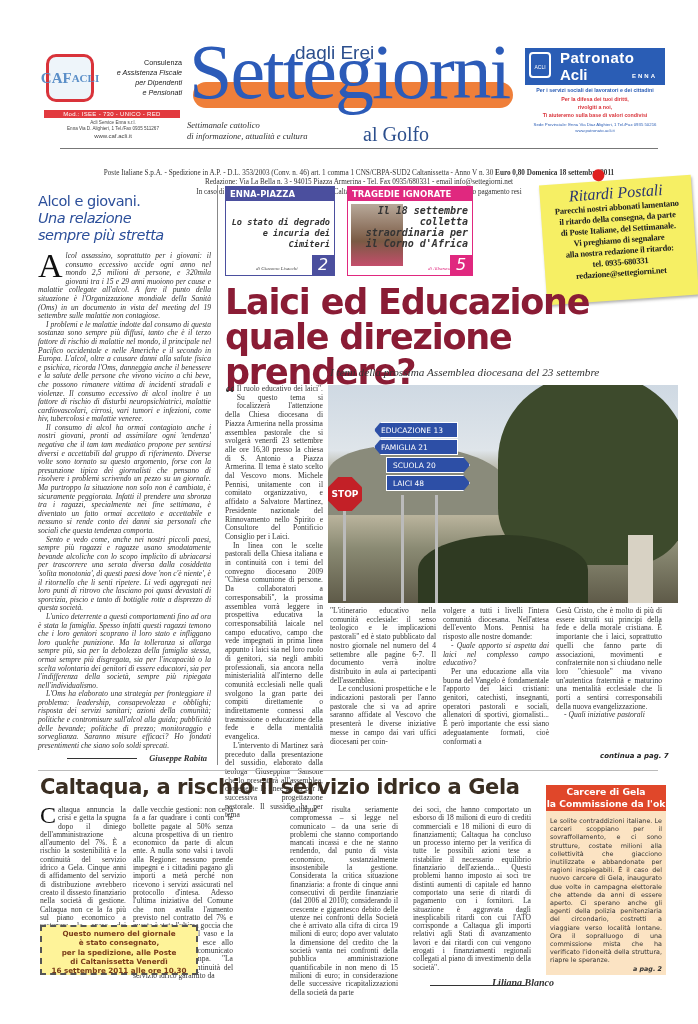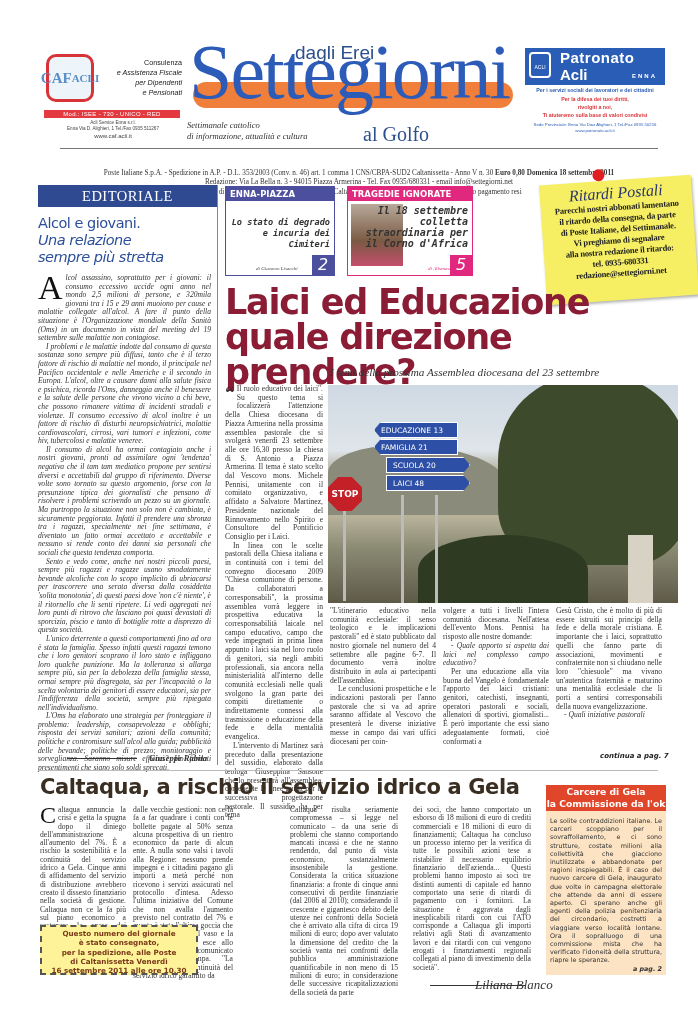--- a/index.html
+++ b/index.html
@@ -122,21 +122,20 @@
   <div class="pat-line" style="top:79px;color:#2a5db5;font-size:4.3px;font-weight:normal">www.patronato.acli.it</div>
 </div>
 
 <div id="info" class="abs">
   <div><span>Poste Italiane S.p.A. - Spedizione in A.P. - D.L. 353/2003 (Conv. n. 46) art. 1 comma 1 CNS/CBPA-SUD2 Caltanissetta - Anno V n. 30</span> <span class="r">Euro 0,80 Domenica 18 settembre 2011</span></div>
   <div>Redazione: Via La Bella n. 3 - 94015 Piazza Armerina - Tel. Fax 0935/680331 - email info@settegiorni.net</div>
   <div>In caso di mancato recapito inviare al C.P.O. di Caltanissetta per la restituzione al mittente previo pagamento resi</div>
 </div>
 
 <div id="edit" class="abs">
-  <div class="edit-head">EDITORIALE</div>
   <div class="edit-title">
     <div>Alcol e giovani.</div>
     <div class="it">Una relazione</div>
     <div class="it">sempre più stretta</div>
   </div>
   <div class="body-it">
     <p style="text-indent:0"><span class="dropcap">A</span><span>lcol assassino, soprattutto per i giovani: il consumo eccessivo uccide ogni anno nel mondo 2,5 milioni di persone, e 320mila giovani tra i 15 e 29 anni muoiono per cause e malattie collegate all'alcol. A fare il punto della situazione è l'Organizzazione mondiale della Sanità (Oms) in un documento in vista del meeting del 19 settembre sulle malattie non contagiose.</span></p>
     <p>I problemi e le malattie indotte dal consumo di questa sostanza sono sempre più diffusi, tanto che è il terzo fattore di rischio di malattie nel mondo, il principale nel Pacifico occidentale e nelle Americhe e il secondo in Europa. L'alcol, oltre a causare danni alla salute fisica e psichica, ricorda l'Oms, danneggia anche il benessere e la salute delle persone che vivono vicino a chi beve, che possono rimanere vittima di incidenti stradali e violenze. Il consumo eccessivo di alcol inoltre è un fattore di rischio di disturbi neuropsichiatrici, malattie cardiovascolari, cirrosi, vari tumori e infezioni, come hiv, tubercolosi e malattie veneree.</p>
     <p>Il consumo di alcol ha ormai contagiato anche i nostri giovani, pronti ad assimilare ogni 'tendenza' negativa che il tam tam mediatico propone per sentirsi diversi e accettabili dal gruppo di riferimento. Diverse volte sono tornato su questo argomento, forse con la presunzione tipica dei giornalisti che pensano di risolvere i problemi scrivendo un pezzo su un giornale. Ma purtroppo la situazione non solo non è cambiata, è sicuramente peggiorata. Infatti il prendere una sbronza tra i ragazzi, specialmente nei fine settimana, è diventato un fatto ormai accettato e accettabile e nessuno si rende conto dei danni sia personali che sociali che questa tendenza comporta.</p>
     <p>Sento e vedo come, anche nei nostri piccoli paesi, sempre più ragazzi e ragazze usano smodatamente bevande alcoliche con lo scopo implicito di ubriacarsi per trascorrere una serata diversa dalla cosiddetta 'solita monotonia', di questi paesi dove 'non c'è niente', è il ritornello che li senti ripetere. Li vedi aggregati nei loro punti di ritrovo che lasciano poi quasi devastati di sporcizia, piscio e tanto di bottiglie rotte a disprezzo di questa società.</p>
@@ -235,21 +234,21 @@
 <div class="col" style="left:133px;top:806px;width:100px;line-height:8.3px">
   <p style="text-indent:0">dalle vecchie gestioni: non ce la fa a far quadrare i conti con le bollette pagate al 50% senza alcuna prospettiva di un rientro economico da parte di alcun ente. A nulla sono valsi i tavoli alla Regione: nessuno prende impegni e i cittadini pagano gli importi a metà perché non ricevono i servizi assicurati nel protocollo d'intesa. Adesso l'ultima iniziativa del Comune che non avalla l'aumento previsto nel contratto del 7% e questa è stata l'ultima goccia che ha fatto traboccare il vaso e la società di gestione esce allo scoperto in un comunicato diffuso alla stampa. "La sostenibilità e la continuità del servizio idrico garantito da</p>
 </div>
 <div class="col" style="left:290px;top:806px;width:108px;line-height:8.3px">
   <p style="text-indent:0">Caltaqua risulta seriamente compromessa – si legge nel comunicato – da una serie di problemi che stanno comportando mancati incassi e che ne stanno rendendo, dal punto di vista economico, sostanzialmente insostenibile la gestione. Considerata la critica situazione finanziaria: a fronte di cinque anni consecutivi di perdite finanziarie (dal 2006 al 2010); considerando il crescente e gigantesco debito delle utenze nei confronti della Società che è arrivato alla cifra di circa 19 milioni di euro; dopo aver valutato la dimensione del credito che la società vanta nei confronti della pubblica amministrazione quantificabile in non meno di 15 milioni di euro; in considerazione delle successive ricapitalizzazioni della società da parte</p>
 </div>
 <div class="col" style="left:413px;top:806px;width:118px;line-height:8.3px">
   <p style="text-indent:0">dei soci, che hanno comportato un esborso di 18 milioni di euro di crediti commerciali e 18 milioni di euro di finanziamenti; Caltaqua ha concluso un processo interno per la verifica di tutte le possibili azioni tese a ristabilire il necessario equilibrio finanziario dell'azienda... Questi problemi hanno imposto ai soci tre distinti aumenti di capitale ed hanno comportato una serie di ritardi di pagamento con i fornitori. La situazione è aggravata dagli inesplicabili ritardi con cui l'ATO corrisponde a Caltaqua gli importi relativi agli Stati di avanzamento lavori e dai ritardi con cui vengono erogati i finanziamenti regionali collegati al piano di investimento della società".</p>
 </div>
 <div class="abs" style="left:430px;top:985px;width:95px;border-top:1px solid #333"></div>
-<div class="abs" style="left:475px;top:977px;font-family:'Liberation Serif',serif;font-style:italic;font-weight:normal;font-size:13px;color:#333">Liliana Blanco</div>
+<div class="abs" style="left:492px;top:977px;font-family:'Liberation Serif',serif;font-style:italic;font-weight:bold;font-size:10px;color:#333">Liliana Blanco</div>
 
 <div id="notice" class="abs">
   <div>Questo numero del giornale</div>
   <div>è stato consegnato,</div>
   <div>per la spedizione, alle Poste</div>
   <div>di Caltanissetta Venerdì</div>
   <div>16 settembre 2011 alle ore 10.30</div>
 </div>
 
 <div id="carcere" class="abs">

